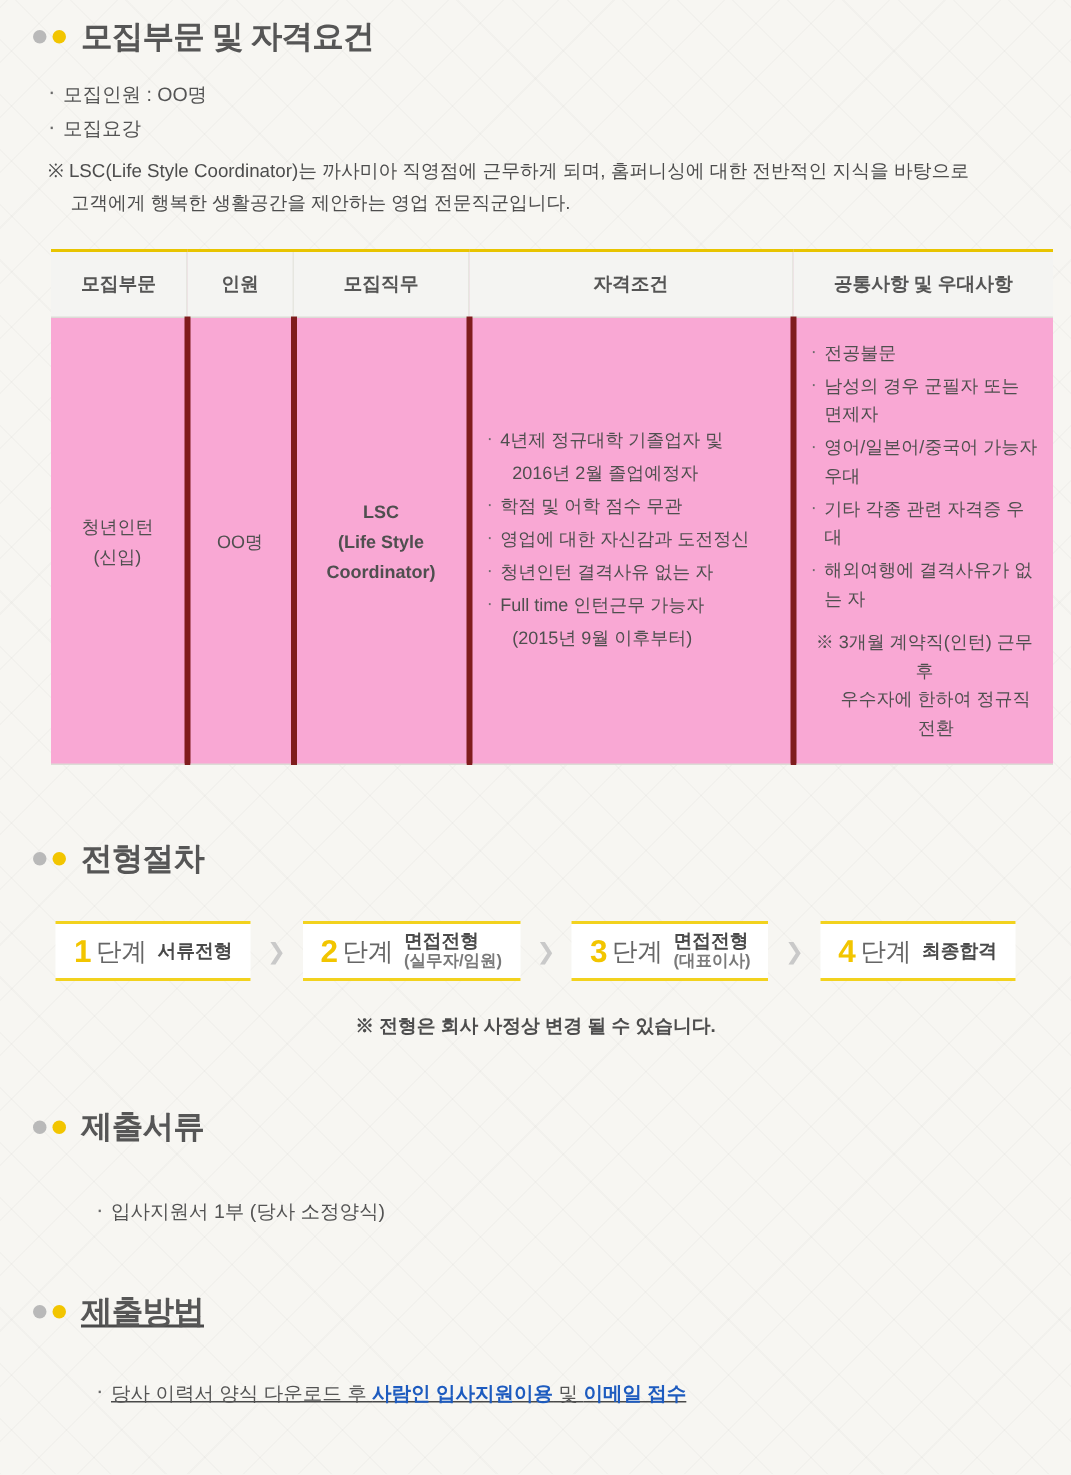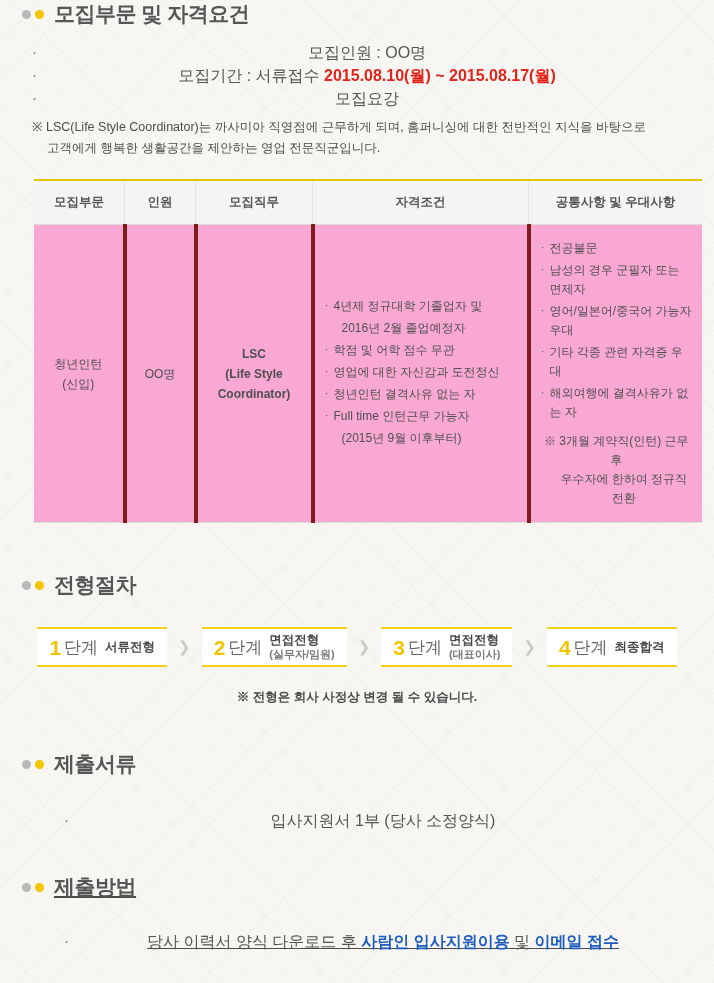--- a/index.html
+++ b/index.html
@@ -54,24 +54,23 @@
     font-size: 21px;
     font-weight: bold;
     color: #565656;
     letter-spacing: -0.5px;
   }
   
   .bullets {
     margin: 14px 0 0 0;
     padding: 0 0 0 10px;
     list-style: none;
-    font-size: 16px;
+    font-size: 13px;
     line-height: 21px;
     color: #545454;
-    text-align: center;
   }
   .bullets li {
     position: relative;
     padding-left: 10px;
     margin-bottom: 2px;
   }
   .bullets li:before {
     content: "·";
     position: absolute;
     left: 0;
@@ -213,35 +212,32 @@
   }
   .link-blue { color: #1d5bbf; font-weight: bold; }
 </style>
 </head>
 <body>
 
 <div class="bg-pattern" data-name="background-pattern"></div>
 
 <div class="page" data-name="recruitment-page">
 
-  <div class="sec" style="margin-top:0;" data-name="section-recruitment">
+  <div class="sec" style="margin-top:10px;" data-name="section-recruitment">
     <div class="sec-head" data-name="section-heading-recruitment">
       <span class="dots" data-name="heading-dots-icon">
         <span class="dot gray"></span>
           <span class="dot yellow"></span>
       </span>
       <span class="sec-title" data-name="page-title">모집부문 및 자격요건</span>
     </div>
 
     <ul class="bullets" data-name="recruitment-bullet-list">
       <li data-name="list-item">
         <span data-name="bullet-label">모집인원 : </span><span data-name="bullet-value">OO명</span>
-      </li>
-      <li data-name="list-item">
-        <span data-name="bullet-label">모집기간 : 서류접수 </span><span class="red" data-name="bullet-date-range">2015.08.10(월) ~ 2015.08.17(월)</span>
       </li>
       <li data-name="list-item">
         <span data-name="bullet-label">모집요강</span>
       </li>
     </ul>
 
     <div class="note" data-name="recruitment-note">
       <span data-name="note-line-1">※ LSC(Life Style Coordinator)는 까사미아 직영점에 근무하게 되며, 홈퍼니싱에 대한 전반적인 지식을 바탕으로</span>
       <span class="ind" data-name="note-line-2">고객에게 행복한 생활공간을 제안하는 영업 전문직군입니다.</span>
     </div>

